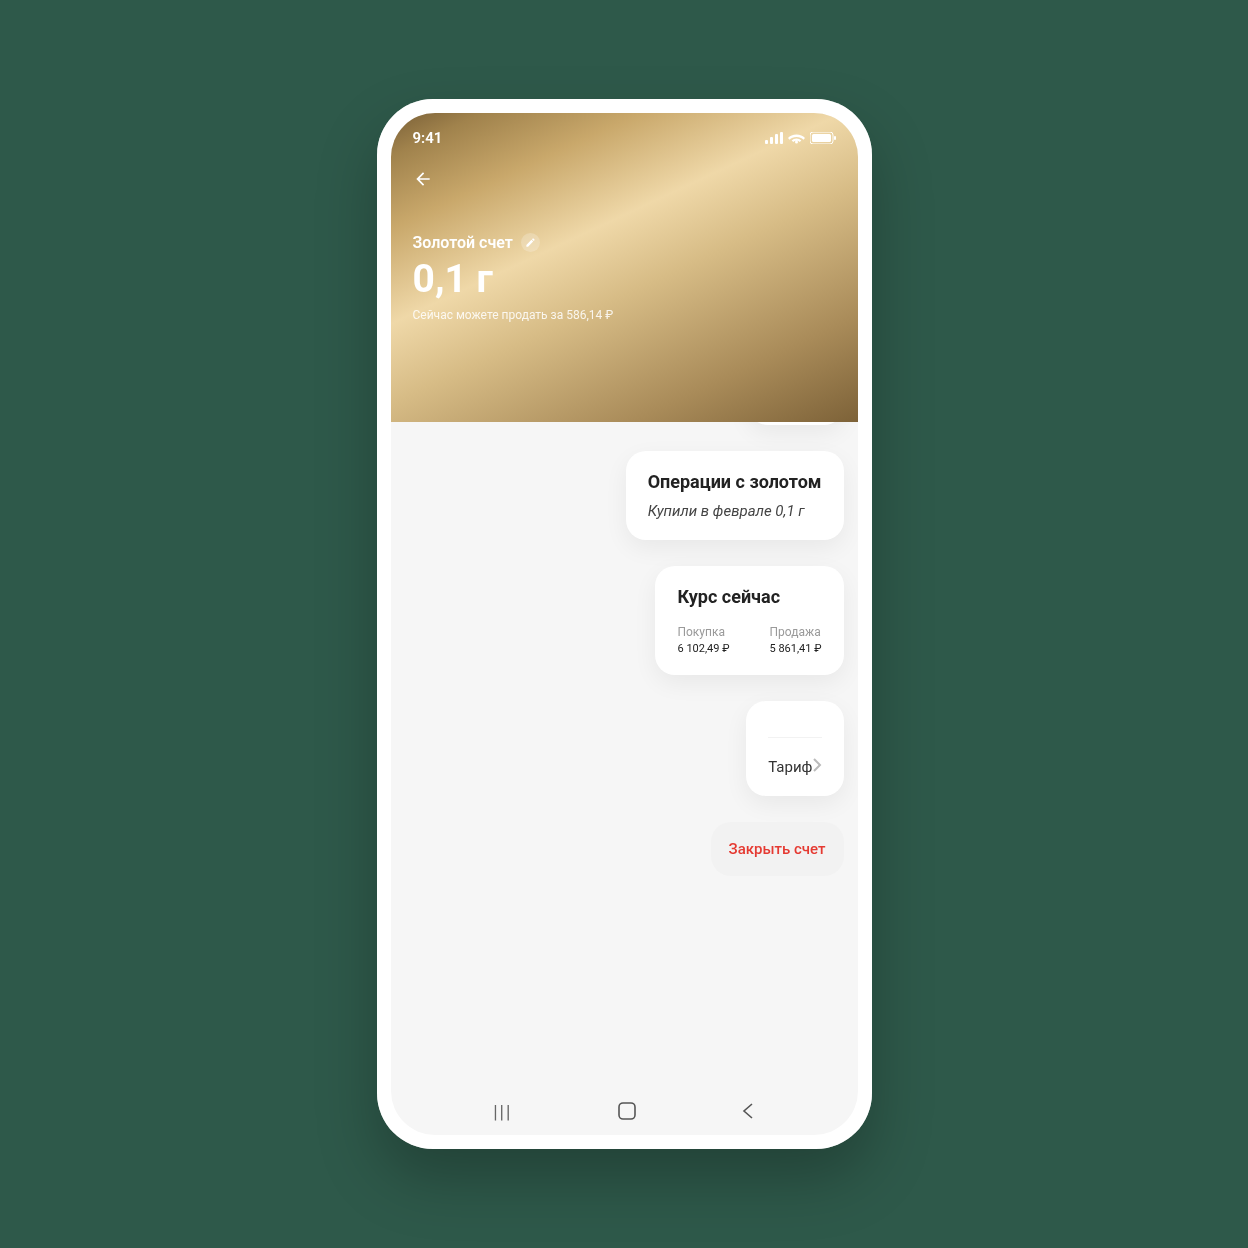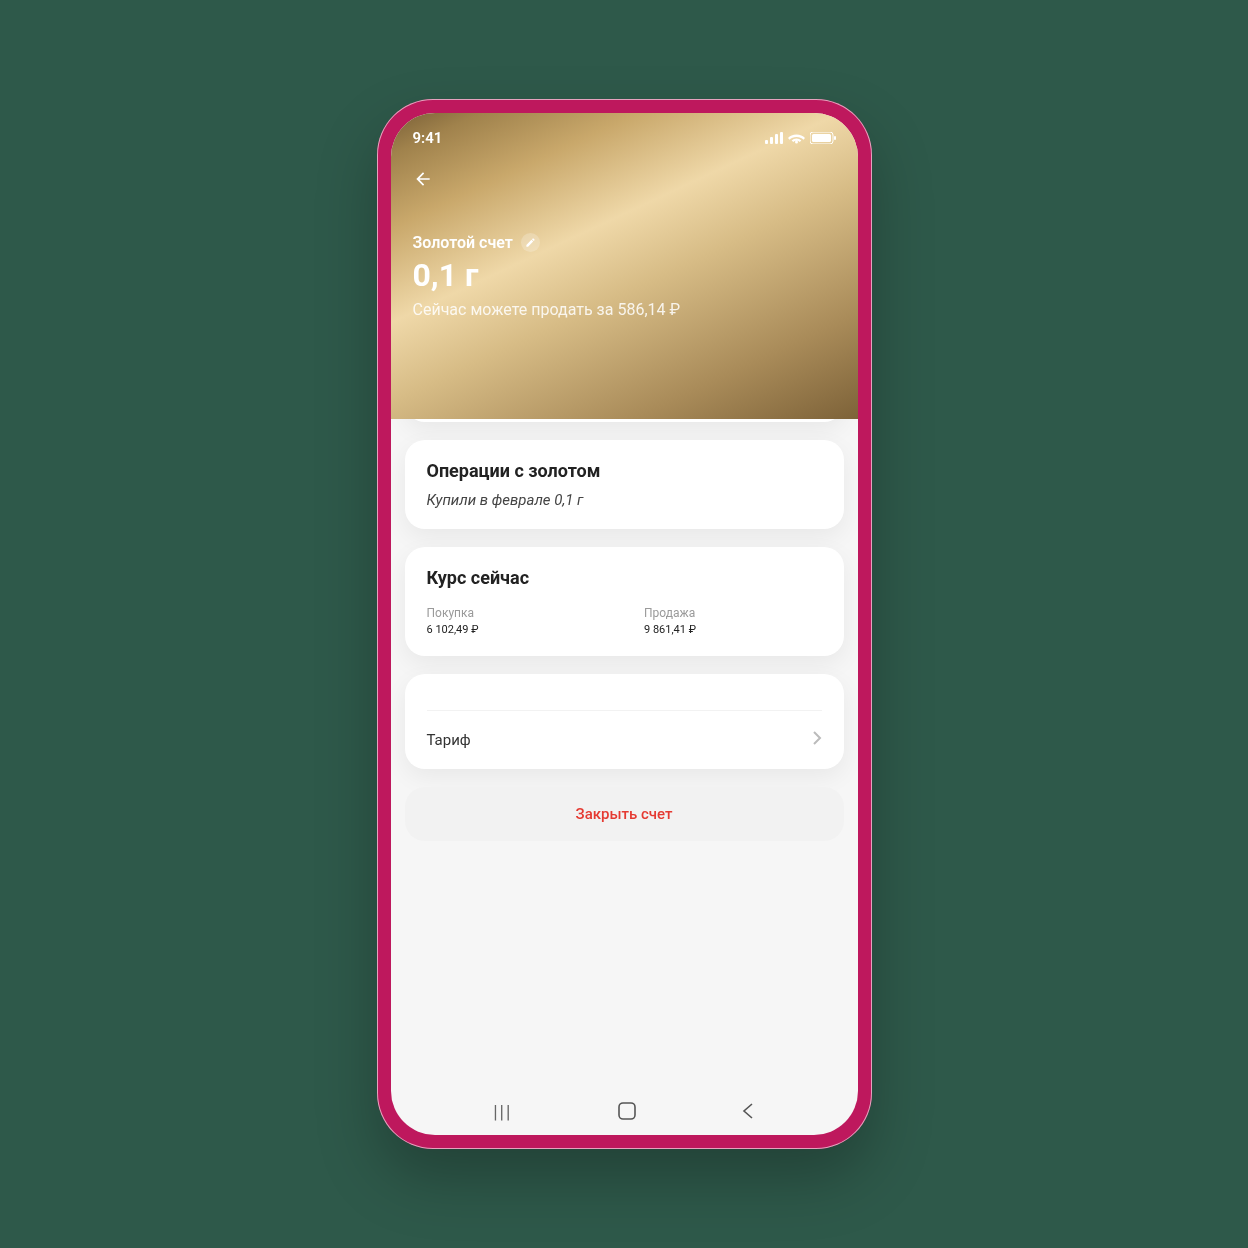--- a/index.html
+++ b/index.html
@@ -7,21 +7,21 @@
     width: 1248px;
     height: 1248px;
     background: #2e594a;
     display: flex;
     align-items: center;
     justify-content: center;
   }
   .phone-frame {
     width: 495px;
     height: 1050px;
-    background: #be185d;
+    background: #ffffff;
     border-radius: 56px;
     padding: 14px;
     box-shadow: 0 30px 60px rgba(0,0,0,0.25), inset 0 0 0 1px rgba(255,255,255,0.6);
     position: relative;
   }
   .screen {
     width: 100%;
     height: 100%;
     border-radius: 44px;
     overflow: hidden;
@@ -50,32 +50,33 @@
   .status-icons svg { display:block; }
   .back-btn { width:28px; height:28px; display:flex; align-items:center; justify-content:flex-start; cursor:pointer; margin-bottom: 40px;}
   .account-title-row { display:flex; align-items:center; gap:8px; }
   .account-title { font-size:16px; font-weight:600; }
   .edit-chip {
     width:19px; height:19px; border-radius:50%;
     background: rgba(255,255,255,0.22);
     display:flex; align-items:center; justify-content:center;
     cursor:pointer;
   }
-  .balance { font-size:32px; font-weight:700; margin-top:4px; }
-  .subtext { font-size:16px; color: rgba(255,255,255,0.85); margin-top:6px; }
+  .balance { font-size:39px; font-weight:700; margin-top:4px; }
+  .subtext { font-size:12px; color: rgba(255,255,255,0.85); margin-top:6px; }
 
   
   .body {
     flex:1;
     padding: 0 14px 10px 14px;
     overflow:hidden;
     display:flex;
     flex-direction:column;
-    gap:18px;
+    gap:26px;
     margin-top:-84px; 
+    align-items:flex-end;
   }
   .card {
     background:#fff;
     border-radius:20px;
     box-shadow: 0 8px 24px rgba(0,0,0,0.06);
     padding: 20px 22px;
   }
   .action-card {
     display:flex;
     padding: 14px 0 16px 0;
@@ -213,21 +214,21 @@
 
       <div class="card">
         <h3>Курс сейчас</h3>
         <div class="rate-row">
           <div class="rate-col">
             <div class="rate-label">Покупка</div>
             <div class="rate-value">6 102,49 ₽</div>
           </div>
           <div class="rate-col">
             <div class="rate-label">Продажа</div>
-            <div class="rate-value">9 861,41 ₽</div>
+            <div class="rate-value">5 861,41 ₽</div>
           </div>
         </div>
       </div>
 
       <div class="card details-card">
         <div class="details-row">
           <span>Тариф</span>
           <span class="chevron">
             <svg width="9" height="14" viewBox="0 0 9 14">
                 <path fill="currentColor" d="M1 0l7 7-7 7V0z" opacity="0"></path>

